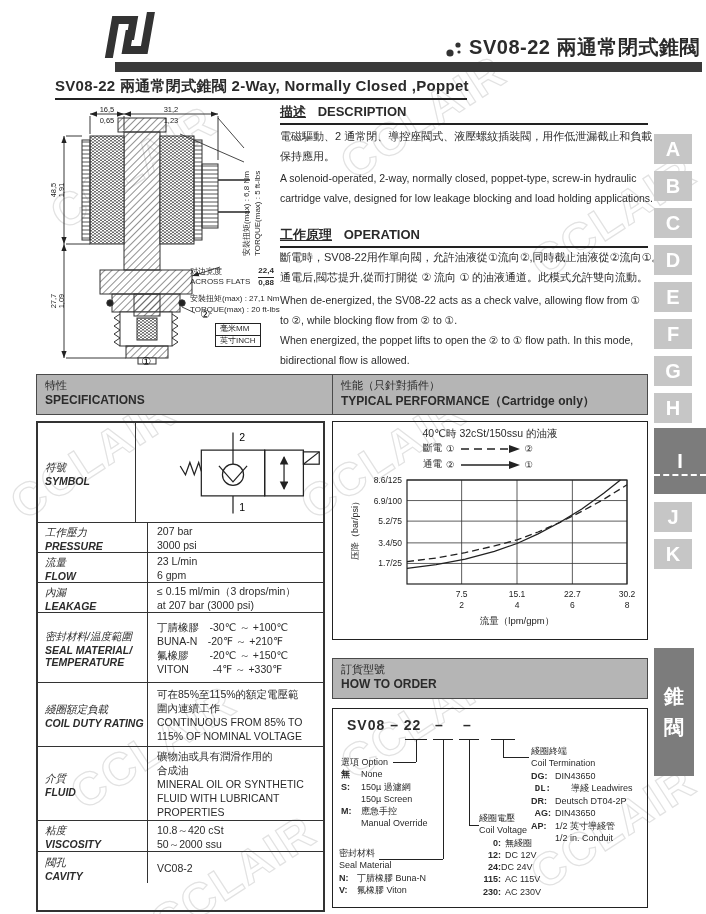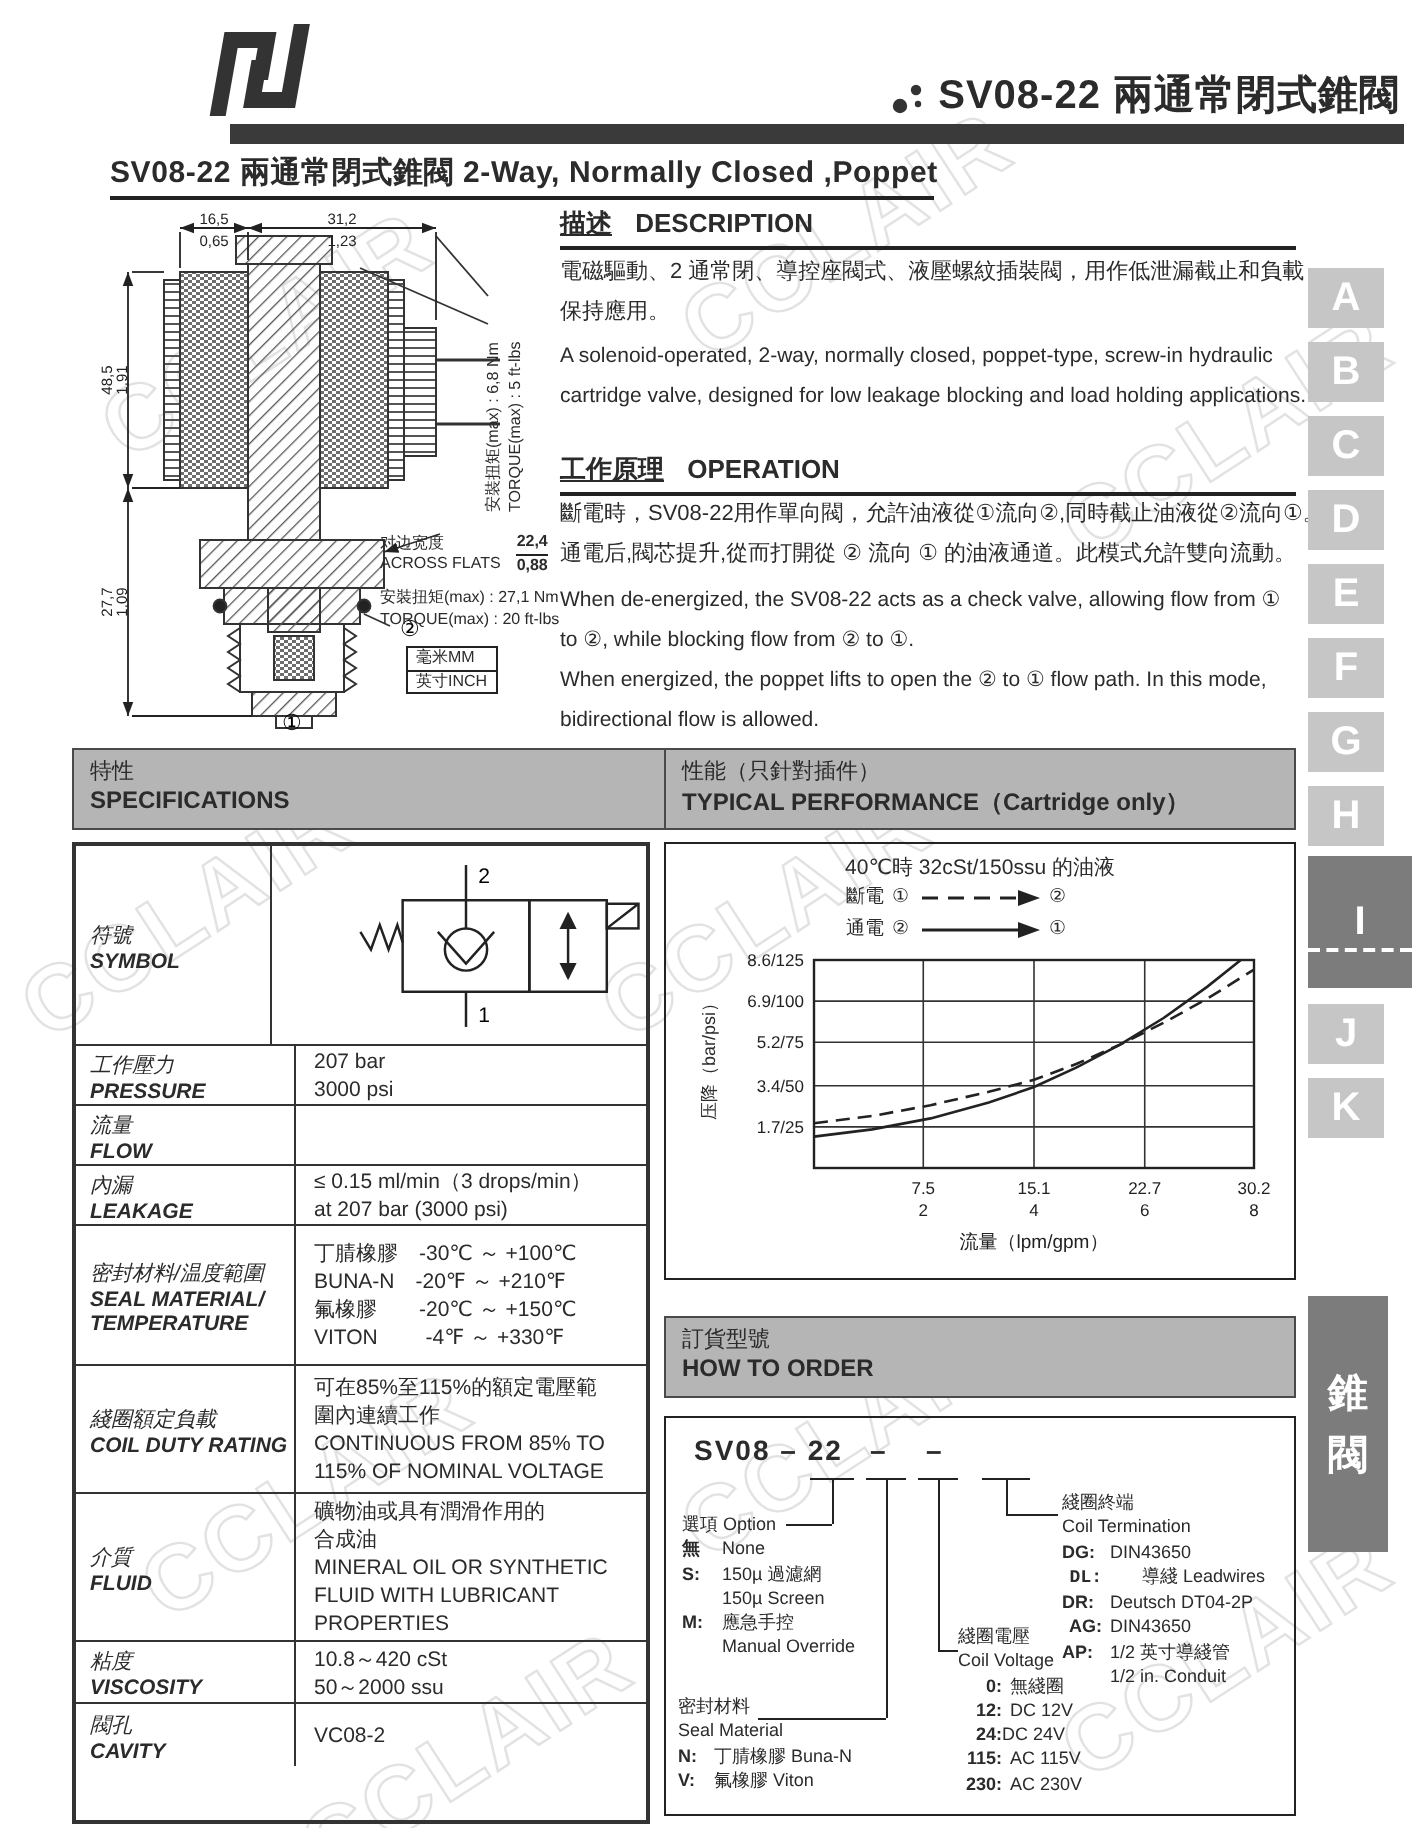--- a/index.html
+++ b/index.html
@@ -66,21 +66,21 @@
   #tab-dash{left:654px;top:474px;width:52px;height:0;border-top:2px dashed #fff;z-index:5;}
   #zhuifa{left:654px;top:648px;width:40px;height:128px;background:#7c7c7c;color:#fff;
           display:flex;flex-direction:column;align-items:center;justify-content:center;gap:4px;
           font-size:20px;font-weight:bold;}
   
   .ann{position:absolute;font-size:8px;line-height:10.5px;white-space:nowrap;}
   #torque-vert{left:242px;top:256px;width:112px;transform:rotate(-90deg);transform-origin:top left;}
   #flats{left:190px;top:266px;display:flex;gap:8px;align-items:center;}
   #flats .frac .mm{border-bottom:1px solid #222;font-weight:bold;}
   #flats .frac .in{font-weight:bold;}
-  #units-box{left:203px;top:323px;border:1.2px solid #222;}
+  #units-box{left:215px;top:323px;border:1.2px solid #222;}
   #units-box div{padding:0 4px;}
   #units-box div:first-child{border-bottom:1px solid #222;}
   .dimtxt{font-size:7.5px;fill:#222;}
 </style>
 </head>
 <body>
 <div id="page">
 
 <div id="wm-layer">
       <div class="wm" style="left: 40px; top: 140px;">CCLAIR</div>
@@ -278,20 +278,24 @@
         <div class="spec-value">
           <div class="tline">207 bar</div>
           <div class="tline">3000 psi</div>
         </div>
       </div>
       <div class="spec-row" style="height: 30px;">
         <div class="spec-label">
           <div class="cn">流量</div>
           <div class="en">FLOW</div>
         </div>
+        <div class="spec-value">
+          <div class="tline">23 L/min</div>
+          <div class="tline">6 gpm</div>
+        </div>
       </div>
       <div class="spec-row" style="height: 30px;">
         <div class="spec-label">
           <div class="cn">內漏</div>
           <div class="en">LEAKAGE</div>
         </div>
         <div class="spec-value">
           <div class="tline">≤ 0.15 ml/min（3 drops/min）</div>
           <div class="tline">at 207 bar (3000 psi)</div>
         </div>

